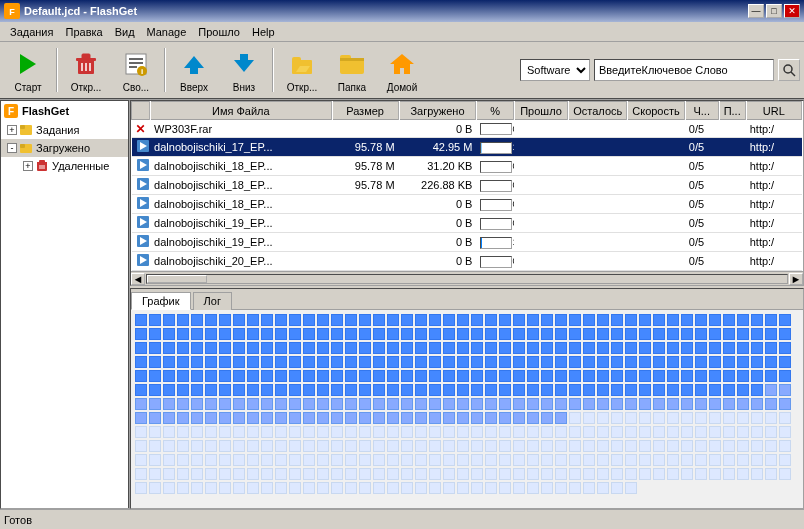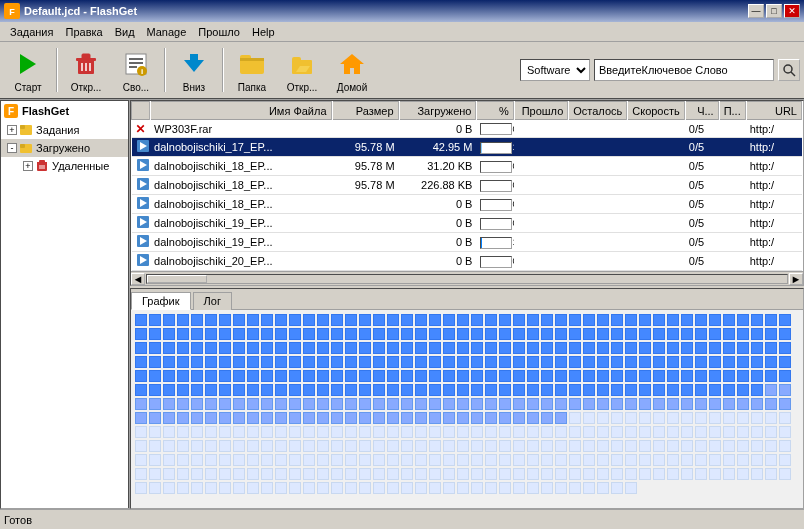--- a/index.html
+++ b/index.html
@@ -113,21 +113,21 @@
     
     .file-list-container { flex: 0 0 auto; border: 1px inset #a0a0a0; background: white; }
 
     
     .file-table { width: 100%; border-collapse: collapse; font-size: 11px; }
     .file-table th {
       background: #d4d0c8;
       border: 1px solid #a0a0a0;
       border-right: 2px groove #fff;
       padding: 2px 4px;
-      text-align: right;
+      text-align: center;
       font-weight: normal;
       white-space: nowrap;
       height: 18px;
     }
     .file-table td {
       border-bottom: 1px solid #e0e0e0;
       padding: 1px 4px;
       white-space: nowrap;
       overflow: hidden;
       max-width: 0;
@@ -227,51 +227,59 @@
         <line x1="7" y1="13" x2="21" y2="13" stroke="#333" stroke-width="1.5"></line>
         <line x1="7" y1="17" x2="15" y2="17" stroke="#333" stroke-width="1.5"></line>
         <circle cx="20" cy="21" r="5" fill="#cc9900"></circle>
         <text x="20" y="24" text-anchor="middle" fill="white" font-size="8" font-weight="bold">i</text>
       </svg>
     </div>
     <span class="toolbar-label">Сво...</span>
   </div>
   <div class="toolbar-sep"></div>
 
+  <div class="toolbar-btn">
+    <div class="toolbar-icon">
+      <svg width="28" height="28" viewBox="0 0 28 28">
+        <polygon points="14,6 24,18 18,18 18,24 10,24 10,18 4,18" fill="#0088cc"></polygon>
+      </svg>
+    </div>
+    <span class="toolbar-label">Вверх</span>
+  </div>
 
   <div class="toolbar-btn">
     <div class="toolbar-icon">
       <svg width="28" height="28" viewBox="0 0 28 28">
         <polygon points="14,22 24,10 18,10 18,4 10,4 10,10 4,10" fill="#0088cc"></polygon>
       </svg>
     </div>
     <span class="toolbar-label">Вниз</span>
   </div>
   <div class="toolbar-sep"></div>
+
+  <div class="toolbar-btn">
+    <div class="toolbar-icon">
+      <svg width="28" height="28" viewBox="0 0 28 28">
+        <rect x="4" y="10" width="20" height="14" fill="#f0c030" rx="1"></rect>
+        <rect x="4" y="7" width="9" height="5" fill="#f0c030" rx="2"></rect>
+        <polygon points="12,16 22,16 18,22 8,22" fill="#f5d050"></polygon>
+      </svg>
+    </div>
+    <span class="toolbar-label">Откр...</span>
+  </div>
 
   <div class="toolbar-btn">
     <div class="toolbar-icon">
       <svg width="28" height="28" viewBox="0 0 28 28">
         <rect x="2" y="8" width="24" height="16" fill="#f0c030" rx="2"></rect>
         <rect x="2" y="5" width="11" height="5" fill="#f0c030" rx="2"></rect>
         <rect x="2" y="8" width="24" height="3" fill="#d4a820"></rect>
       </svg>
     </div>
     <span class="toolbar-label">Папка</span>
-  </div>
-
-  <div class="toolbar-btn">
-    <div class="toolbar-icon">
-      <svg width="28" height="28" viewBox="0 0 28 28">
-        <rect x="4" y="10" width="20" height="14" fill="#f0c030" rx="1"></rect>
-        <rect x="4" y="7" width="9" height="5" fill="#f0c030" rx="2"></rect>
-        <polygon points="12,16 22,16 18,22 8,22" fill="#f5d050"></polygon>
-      </svg>
-    </div>
-    <span class="toolbar-label">Откр...</span>
   </div>
 
 
   <div class="toolbar-btn">
     <div class="toolbar-icon">
       <svg width="28" height="28" viewBox="0 0 28 28">
         <polygon points="14,4 26,14 22,14 22,24 16,24 16,18 12,18 12,24 6,24 6,14 2,14" fill="#ff9900"></polygon>
       </svg>
     </div>
     <span class="toolbar-label">Домой</span>

